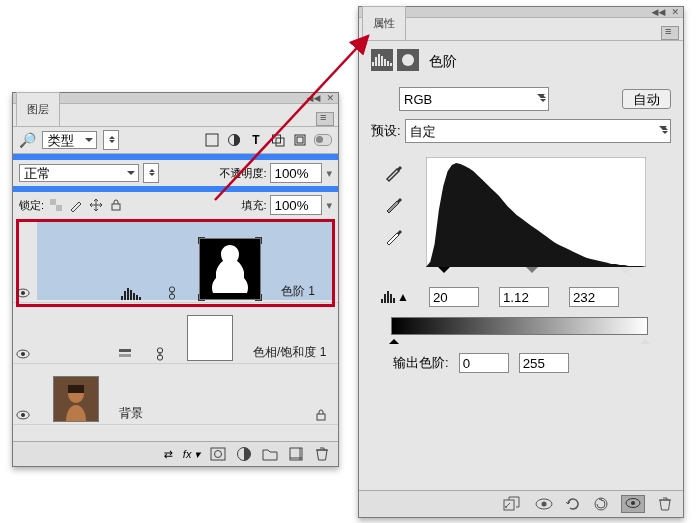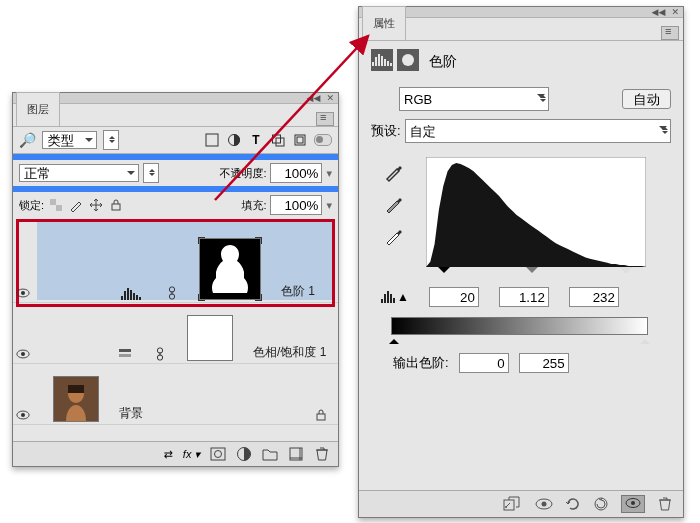--- a/index.html
+++ b/index.html
@@ -28,21 +28,21 @@
 .sep{border-top:6px solid #3b82f6}
 select,.select{background:var(--field-bg);border:1px solid #8a8a8a;height:18px;padding:0 14px 0 4px;appearance:none;position:relative}
 .select-wrap{position:relative;display:inline-block}
 .select-wrap::after{content:"";position:absolute;right:4px;top:7px;border:4px solid transparent;border-top-color:#444}
 .select-wrap.updn::after{content:"";right:4px;top:3px;width:0;height:0;border:none;background:none;box-shadow:none}
 .select-wrap.updn::before{content:"";position:absolute;right:4px;top:3px;width:0;height:0}
 .updn-arrows{position:absolute;right:3px;top:2px;display:flex;flex-direction:column;gap:1px}
 .updn-arrows span{width:0;height:0;border:3px solid transparent}
 .updn-arrows .u{border-bottom-color:#444}
 .updn-arrows .d{border-top-color:#444}
-input.num{width:42px;height:18px;border:1px solid #8a8a8a;background:var(--field-bg);text-align:right;padding:0 3px}
+input.num{width:42px;height:18px;border:1px solid #8a8a8a;background:var(--field-bg);text-align:left;padding:0 3px}
 
 
 #layers{left:12px;top:92px;width:325px}
 .toolstrip{display:flex;align-items:center;gap:6px;padding:3px 6px;border-bottom:1px solid var(--inner-border)}
 .mini-icon{width:16px;height:16px;display:flex;align-items:center;justify-content:center}
 .mini-icon svg{width:14px;height:14px}
 .layer-list{background:var(--panel-bg)}
 .layer{display:flex;align-items:flex-end;min-height:56px;border-bottom:1px solid #cfcfcf;padding:2px 6px 2px 0;gap:20px}
 .layer .vis{width:20px;display:flex;justify-content:center}
 .eye{width:14px;height:14px}

